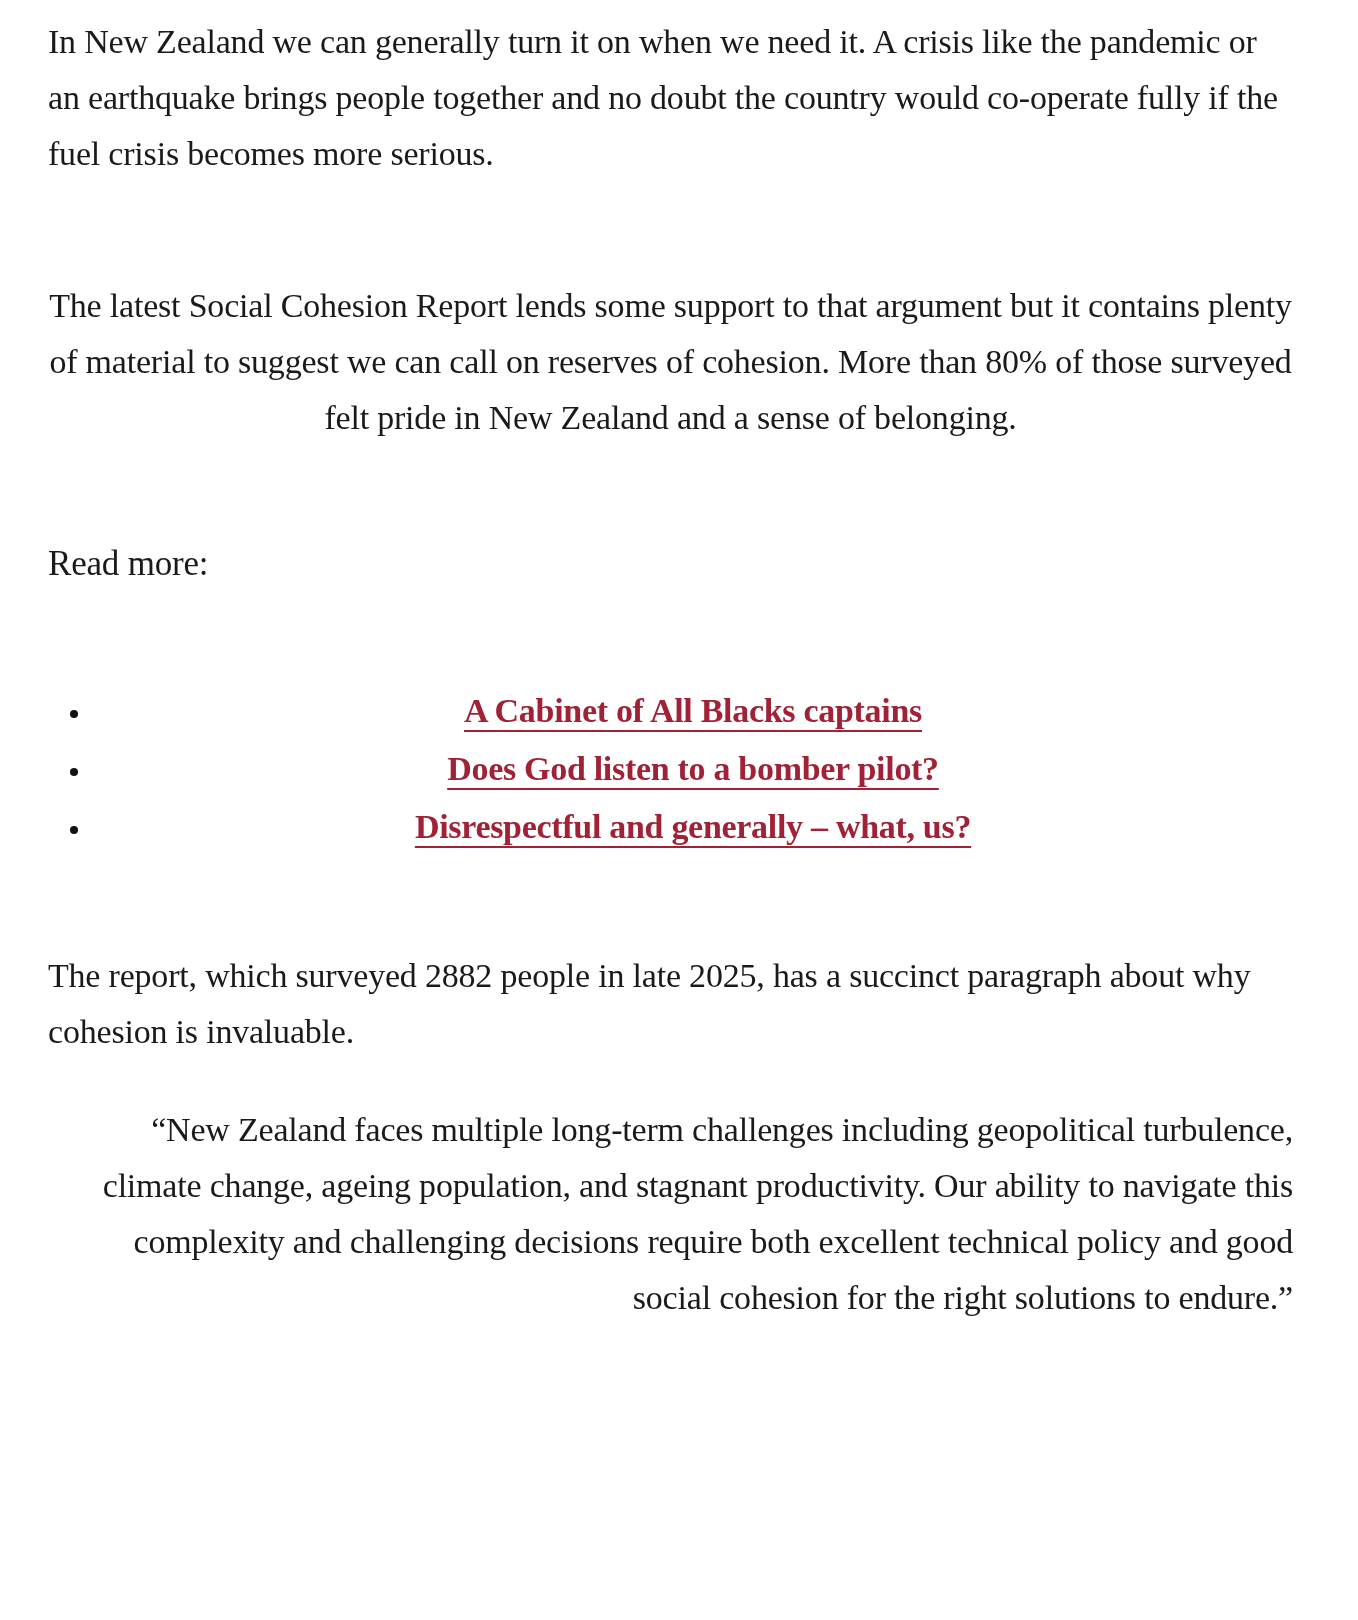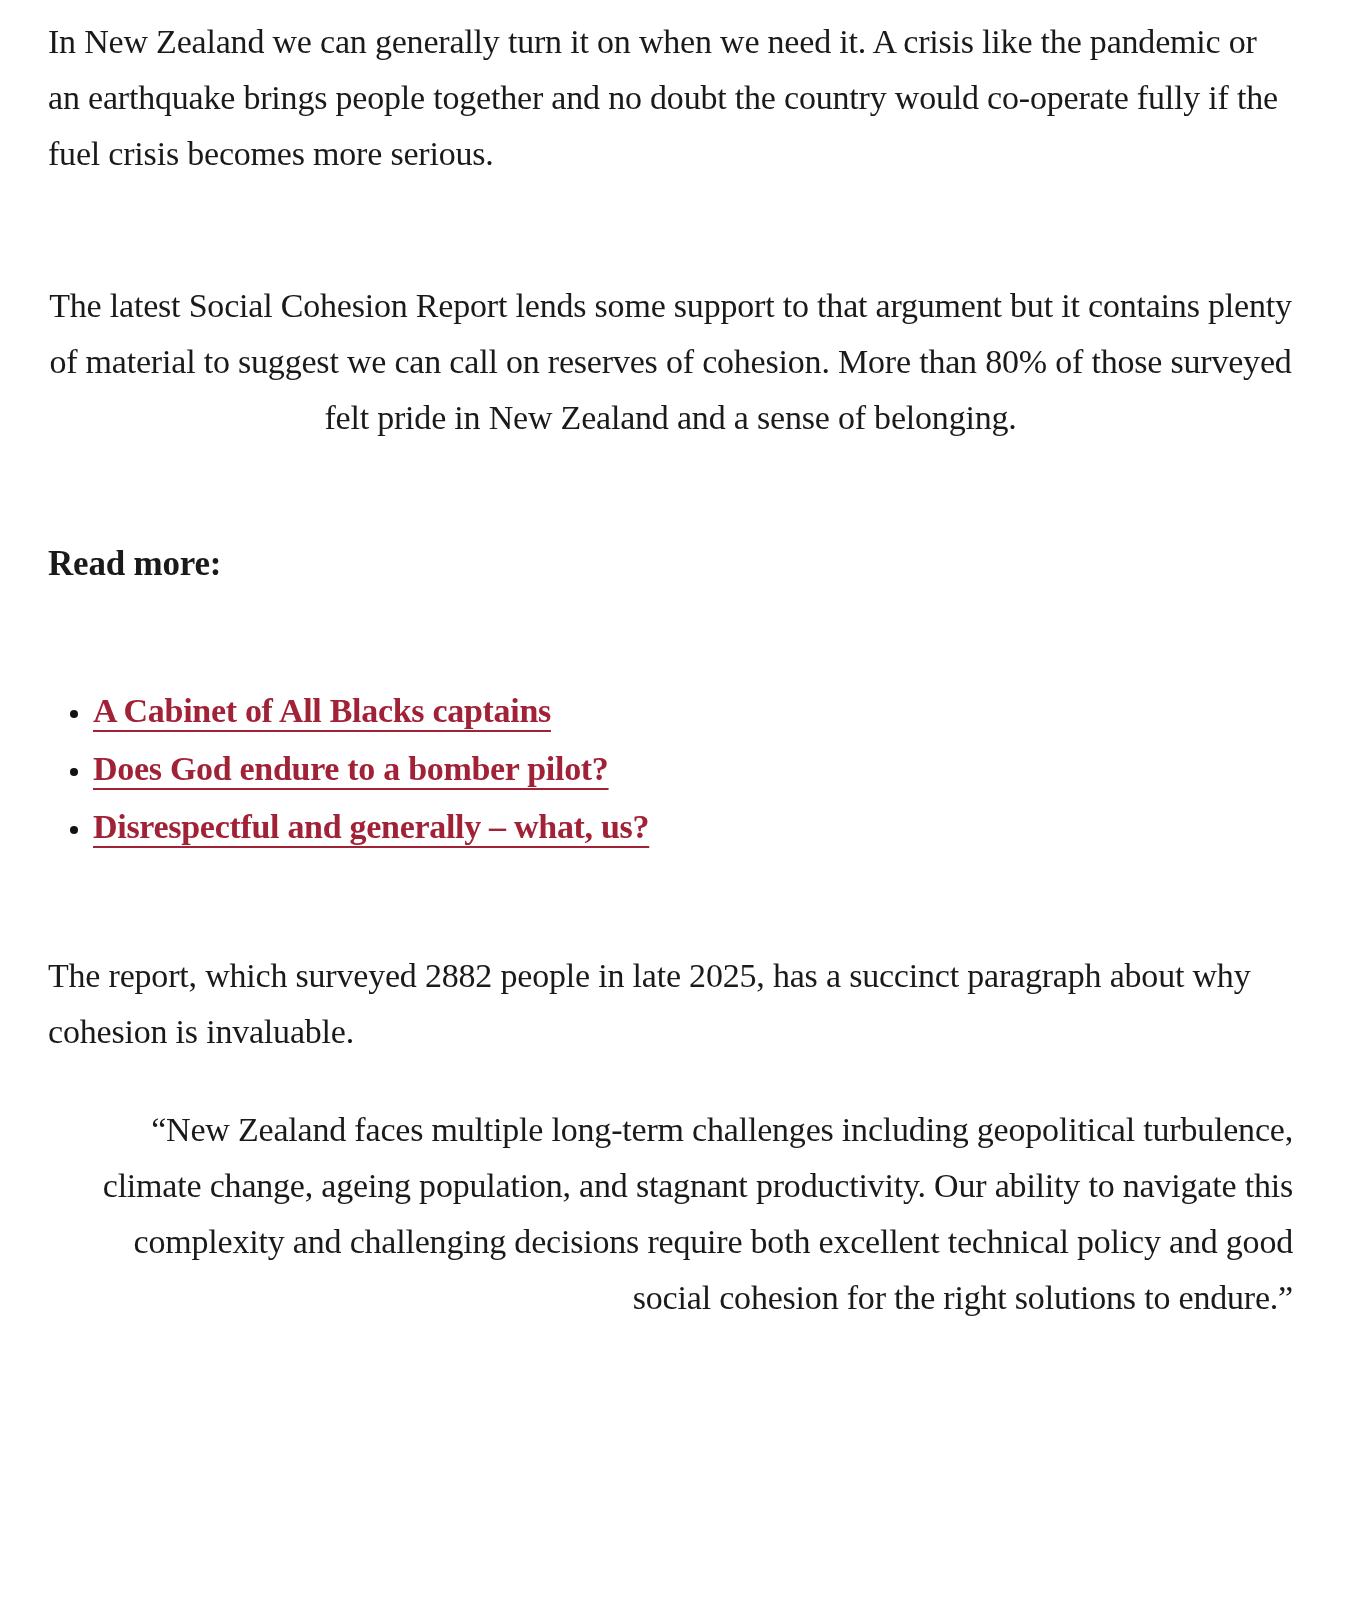--- a/index.html
+++ b/index.html
@@ -27,32 +27,33 @@
     max-width:1245px;
     letter-spacing:-0.2px;
   }
   .p1{ margin-bottom:96px !important; }
   .p2{ margin-bottom:38px !important; }
   .p3{ margin-bottom:90px !important;text-align:center; }
   .read-more-heading{
     margin:0 0 90px 0;
     font-size:35px;
     line-height:56px;
-    font-weight:bold;
+    font-weight:normal;
     letter-spacing:-0.2px;
   }
   .read-more-list{
     margin:0 0 92px 0;
     padding:0 0 0 45px;
     list-style:disc outside;
   }
   .read-more-list li{
     font-size:34px;
     line-height:58px;
     max-width:1200px;
+    text-align:center;
   }
   .read-more-list li::marker{
     color:#121212;
     font-size:28px;
   }
   .read-more-list a{
     color:var(--link);
     font-weight:bold;
     letter-spacing:-0.3px;
     text-decoration:underline;
@@ -74,21 +75,21 @@
 
   <p class="p3">The latest Social Cohesion Report lends some support to that argument but it contains plenty of material to suggest we can call on reserves of cohesion. More than 80% of those surveyed felt pride in New Zealand and a sense of belonging.</p>
 
   <h2 class="read-more-heading">Read more:</h2>
 
   <ul class="read-more-list">
     <li>
       <a>A Cabinet of All Blacks captains</a>
     </li>
     <li>
-      <a>Does God endure to a bomber pilot?</a>
+      <a>Does God listen to a bomber pilot?</a>
     </li>
     <li>
       <a>Disrespectful and generally – what, us?</a>
     </li>
   </ul>
 
   <p class="p4">The report, which surveyed 2882 people in late 2025, has a succinct paragraph about why cohesion is invaluable.</p>
 
   <p class="p5">“New Zealand faces multiple long-term challenges including geopolitical turbulence, climate change, ageing population, and stagnant productivity. Our ability to navigate this complexity and challenging decisions require both excellent technical policy and good social cohesion for the right solutions to endure.”</p>
 

